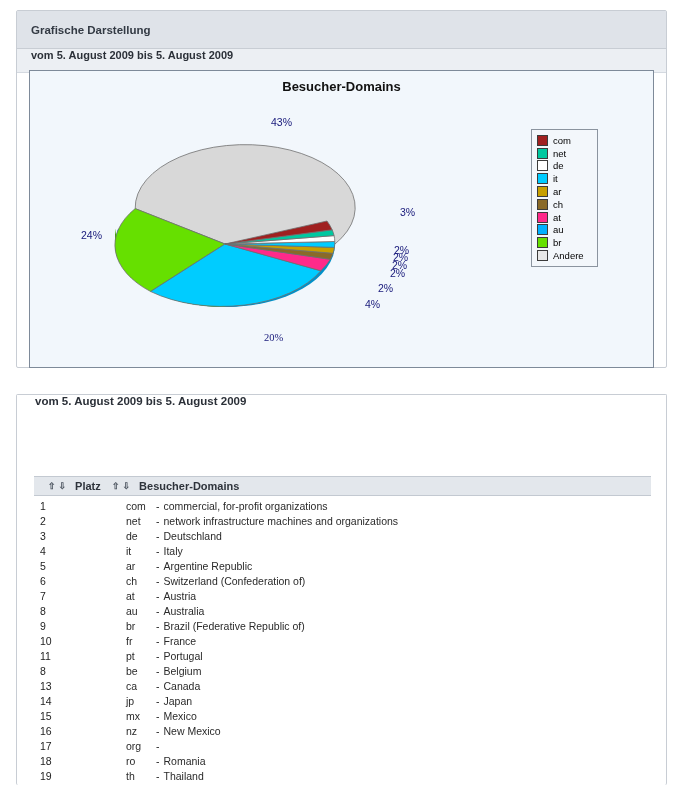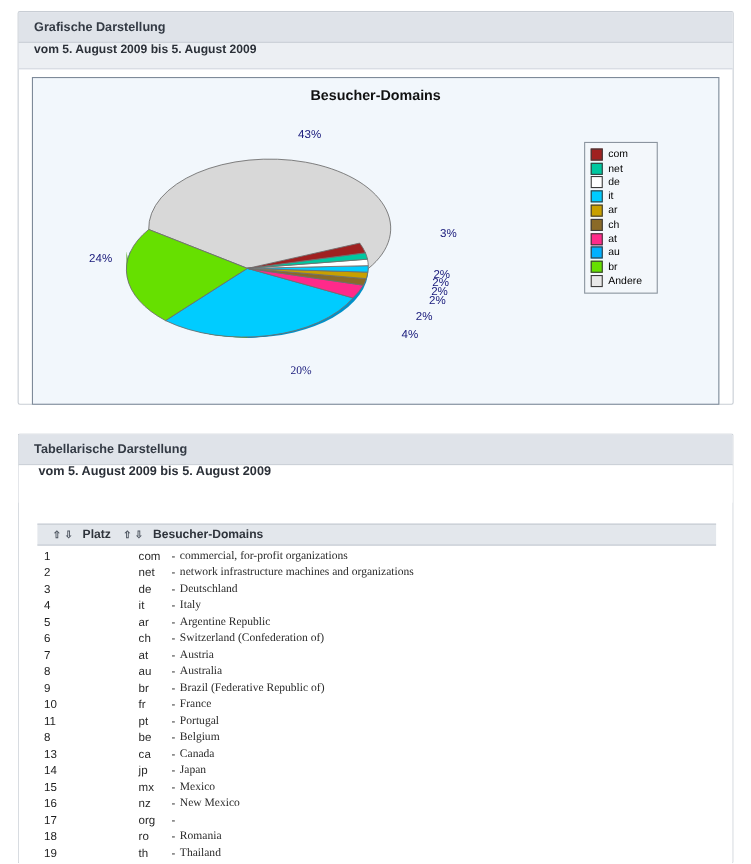--- a/index.html
+++ b/index.html
@@ -30,21 +30,21 @@
     width: 651px;
     background: #ffffff;
     border: 1px solid #c8cdd4;
     border-radius: 2px;
     box-sizing: border-box;
   }
   .panel-graph { top: 10px; height: 358px; }
   .panel-table { top: 394px; height: 391px; border-bottom: none; }
 
   .panel-header {
-    height: 28px;
+    height: 38px;
     background: #dfe3e9;
     border-bottom: 1px solid #c8cdd4;
     display: flex;
     align-items: center;
     padding: 0 14px;
     box-sizing: border-box;
     font-size: 11.5px;
     font-weight: bold;
     color: #333a44;
   }
@@ -165,21 +165,21 @@
   }
   .row {
     display: flex;
     align-items: center;
     height: 15px;
     font-size: 10.5px;
     color: #1c1c1c;
   }
   .c-rank { width: 92px; padding-left: 6px; box-sizing: border-box; }
   .c-key { width: 26px; color: #2a2a2a; }
-  .c-desc { color: #2a2a2a; font-family: Liberation Serif, serif; }
+  .c-desc { color: #2a2a2a; }
   .dash { padding: 0 4px; }
 </style>
 </head>
 <body>
 
 <div class="page">
 
   <div class="panel panel-graph">
     <div class="panel-header">
       <span>Grafische Darstellung</span>
@@ -280,23 +280,20 @@
         </div>
         <div class="legend-row">
           <span class="legend-sw" style="background:#e8e8e8"></span>
           <span>Andere</span>
         </div>
       </div>
     </div>
   </div>
 
   <div class="panel panel-table">
-    <div class="panel-header">
-      <span>Tabellarische Darstellung</span>
-    </div>
     <div class="subheader subheader-plain">
       <span>vom 5. August 2009  bis  5. August 2009</span>
     </div>
 
     <div class="table-head">
       <div class="th-platz">
         <span class="sort-arrows">⇧⇩</span>
         <span>Platz</span>
       </div>
       <div class="th-dom">

